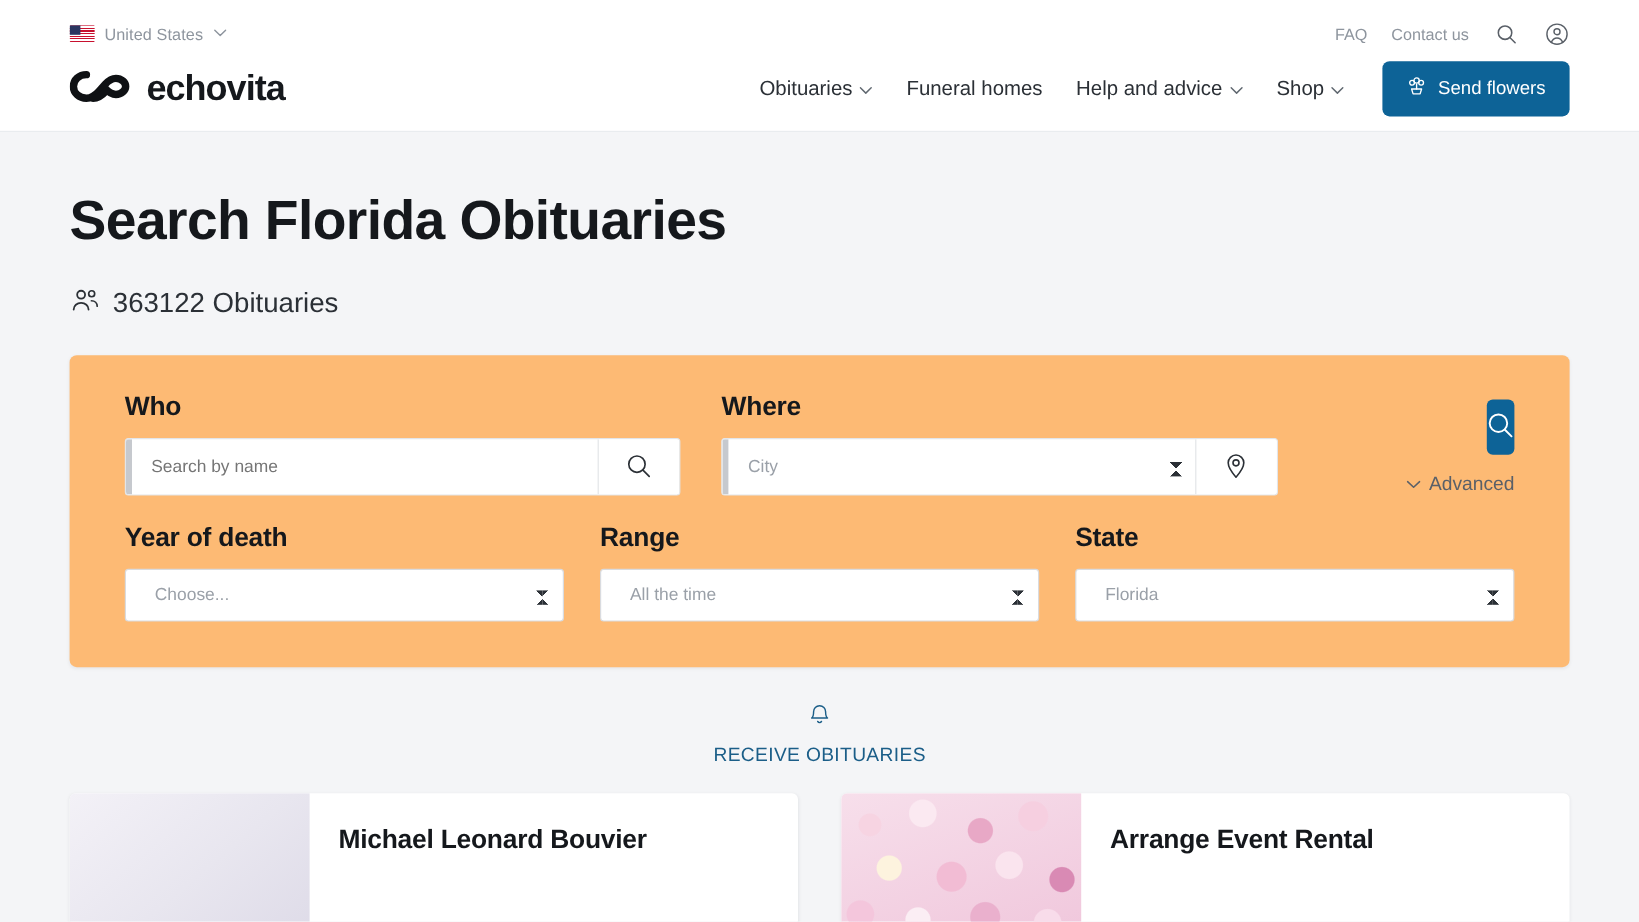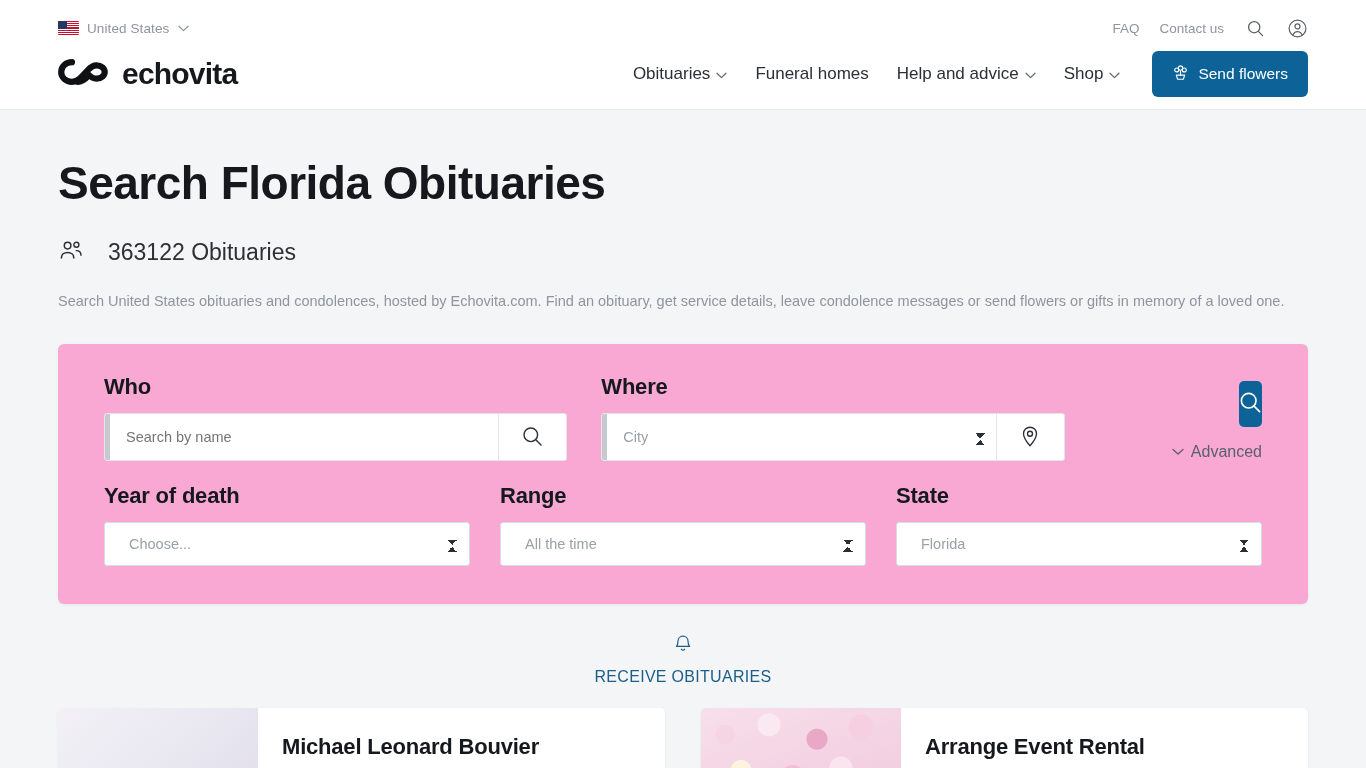--- a/index.html
+++ b/index.html
@@ -159,40 +159,40 @@
   .page-title {
     font-size: 46px;
     font-weight: 700;
     color: #15181c;
     letter-spacing: -0.5px;
     line-height: 1.1;
   }
   .count-row {
     display: flex;
     align-items: center;
-    gap: 24px;
+    gap: 10px;
     margin-top: 30px;
   }
   .count-text {
     font-size: 23px;
     color: #2b3036;
     font-weight: 400;
   }
   .lead {
     margin-top: 22px;
     font-size: 14.5px;
     line-height: 26px;
     color: #8e959e;
     max-width: 1240px;
   }
 
   
   .search-card {
     margin-top: 30px;
-    background: #f9a8d4;
+    background: #fdba74;
     border-radius: 6px;
     box-shadow: 0 1px 3px rgba(16,24,40,.06);
     padding: 30px 46px 38px 46px;
   }
   .row1 {
     display: flex;
     align-items: flex-end;
     gap: 0;
   }
   .field-label {
@@ -498,21 +498,20 @@
       <svg width="26" height="20" viewBox="0 0 26 20" fill="none">
         <circle cx="9.6" cy="5.6" r="3.3" stroke="#2b3036" stroke-width="1.5"></circle>
         <path d="M3.4 18c0-3.4 2.8-5.6 6.2-5.6S15.8 14.6 15.8 18" stroke="#2b3036" stroke-width="1.5" stroke-linecap="round"></path>
         <circle cx="18.4" cy="4.8" r="2.5" stroke="#2b3036" stroke-width="1.4"></circle>
         <path d="M18.2 10.6c2.8 0 4.8 1.9 4.8 4.6" stroke="#2b3036" stroke-width="1.4" stroke-linecap="round"></path>
       </svg>
     </span>
     <span class="count-text">363122 Obituaries</span>
   </div>
 
-  <p class="lead">Search United States obituaries and condolences, hosted by Echovita.com. Find an obituary, get service details, leave condolence messages or send flowers or gifts in memory of a loved one.</p>
 
   <div class="search-card">
 
     <div class="row1">
 
       <div class="who-block">
         <div class="field-label">Who</div>
         <div class="input-group">
           <span class="accent"></span>
           <input type="text" placeholder="Search by name" style="">

